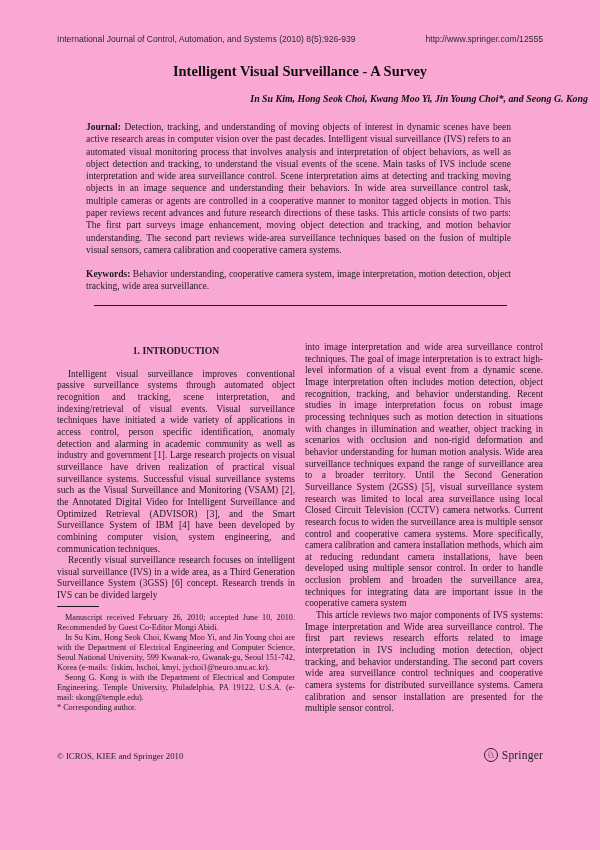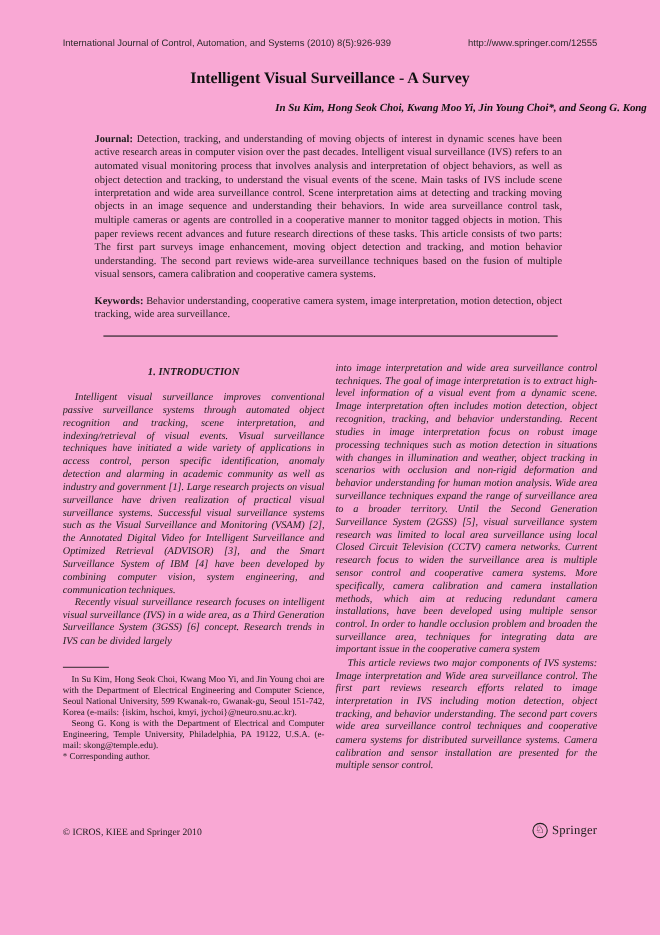--- a/index.html
+++ b/index.html
@@ -44,21 +44,21 @@
   .label { font-weight:bold; }
 
   .abstract-rule {
     position:absolute; left:94px; top:305px; width:413px; height:1px;
     background:#1a1a1a;
   }
 
   .columns {
     position:absolute; left:57px; top:330px; width:486px;
   }
-  .col { position:absolute; top:0; width:238px; font-size:9.4px; line-height:11.65px; text-align:justify; overflow:hidden;font-style:italic; }
+  .col { position:absolute; top:12px; width:238px; font-size:9.4px; line-height:11.65px; text-align:justify; overflow:hidden; }
   .col-left  { left:0; height:276px; }
   .col-right { left:248px; height:398px; }
   .section-heading {
     text-align:center; font-weight:bold; font-size:9.6px;
     margin:3px 0 12px 0;
   }
   .col p.indent { text-indent:11px; }
   .col p { margin:0; }
 
   .footnote {
@@ -118,20 +118,21 @@
       <p class="indent">Recently visual surveillance research focuses on intelligent visual surveillance (IVS) in a wide area, as a Third Generation Surveillance System (3GSS) [6] concept. Research trends in IVS can be divided largely</p>
     </div>
     <div class="col col-right">
       <p>into image interpretation and wide area surveillance control techniques. The goal of image interpretation is to extract high-level information of a visual event from a dynamic scene. Image interpretation often includes motion detection, object recognition, tracking, and behavior understanding. Recent studies in image interpretation focus on robust image processing techniques such as motion detection in situations with changes in illumination and weather, object tracking in scenarios with occlusion and non-rigid deformation and behavior understanding for human motion analysis. Wide area surveillance techniques expand the range of surveillance area to a broader territory. Until the Second Generation Surveillance System (2GSS) [5], visual surveillance system research was limited to local area surveillance using local Closed Circuit Television (CCTV) camera networks. Current research focus to widen the surveillance area is multiple sensor control and cooperative camera systems. More specifically, camera calibration and camera installation methods, which aim at reducing redundant camera installations, have been developed using multiple sensor control. In order to handle occlusion problem and broaden the surveillance area, techniques for integrating data are important issue in the cooperative camera system</p>
       <p class="indent">This article reviews two major components of IVS systems: Image interpretation and Wide area surveillance control. The first part reviews research efforts related to image interpretation in IVS including motion detection, object tracking, and behavior understanding. The second part covers wide area surveillance control techniques and cooperative camera systems for distributed surveillance systems. Camera calibration and sensor installation are presented for the multiple sensor control.</p>
     </div>
   </div>
 
   <div class="footnote">
     <div class="footnote-rule"></div>
+    <p>Manuscript received February 26, 2010; accepted June 10, 2010. Recommended by Guest Co-Editor Mongi Abidi.</p>
     <p>In Su Kim, Hong Seok Choi, Kwang Moo Yi, and Jin Young choi are with the Department of Electrical Engineering and Computer Science, Seoul National University, 599 Kwanak-ro, Gwanak-gu, Seoul 151-742, Korea (e-mails: {iskim, hschoi, kmyi, jychoi}@neuro.snu.ac.kr).</p>
     <p>Seong G. Kong is with the Department of Electrical and Computer Engineering, Temple University, Philadelphia, PA 19122, U.S.A. (e-mail: skong@temple.edu).</p>
     <p class="no-indent">* Corresponding author.</p>
   </div>
 
   <div class="footer-left">© ICROS, KIEE and Springer 2010</div>
 
   <div class="footer-right">
     <span class="springer-logo-icon">♘</span>
     <span class="springer-word">Springer</span>

